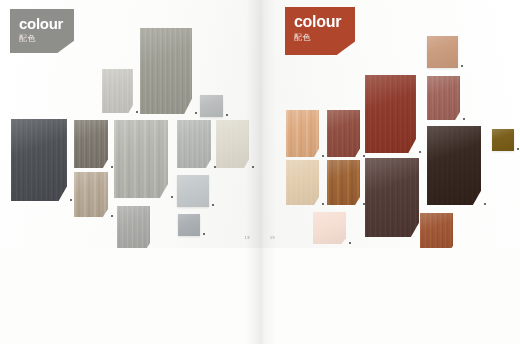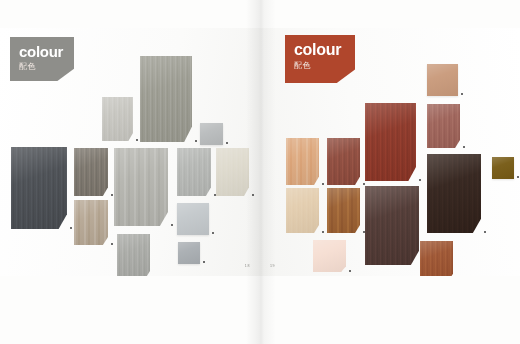--- a/index.html
+++ b/index.html
@@ -21,21 +21,20 @@
     display: flex;
     background: #fdfdfc;
   }
 
   .page {
     position: relative;
     width: 260px;
     height: 248px;
     overflow: hidden;
     background: #ffffff;
-    margin-top: 28px;
   }
   .page-left  { background: linear-gradient(100deg, #ffffff 0%, #fbfbfa 60%, #f4f4f2 100%); }
   .page-right { background: linear-gradient(260deg, #ffffff 0%, #fbfbfa 60%, #f5f5f3 100%); }
 
   
   .gutter {
     position: absolute;
     left: 246px;
     top: 0;
     width: 30px;

